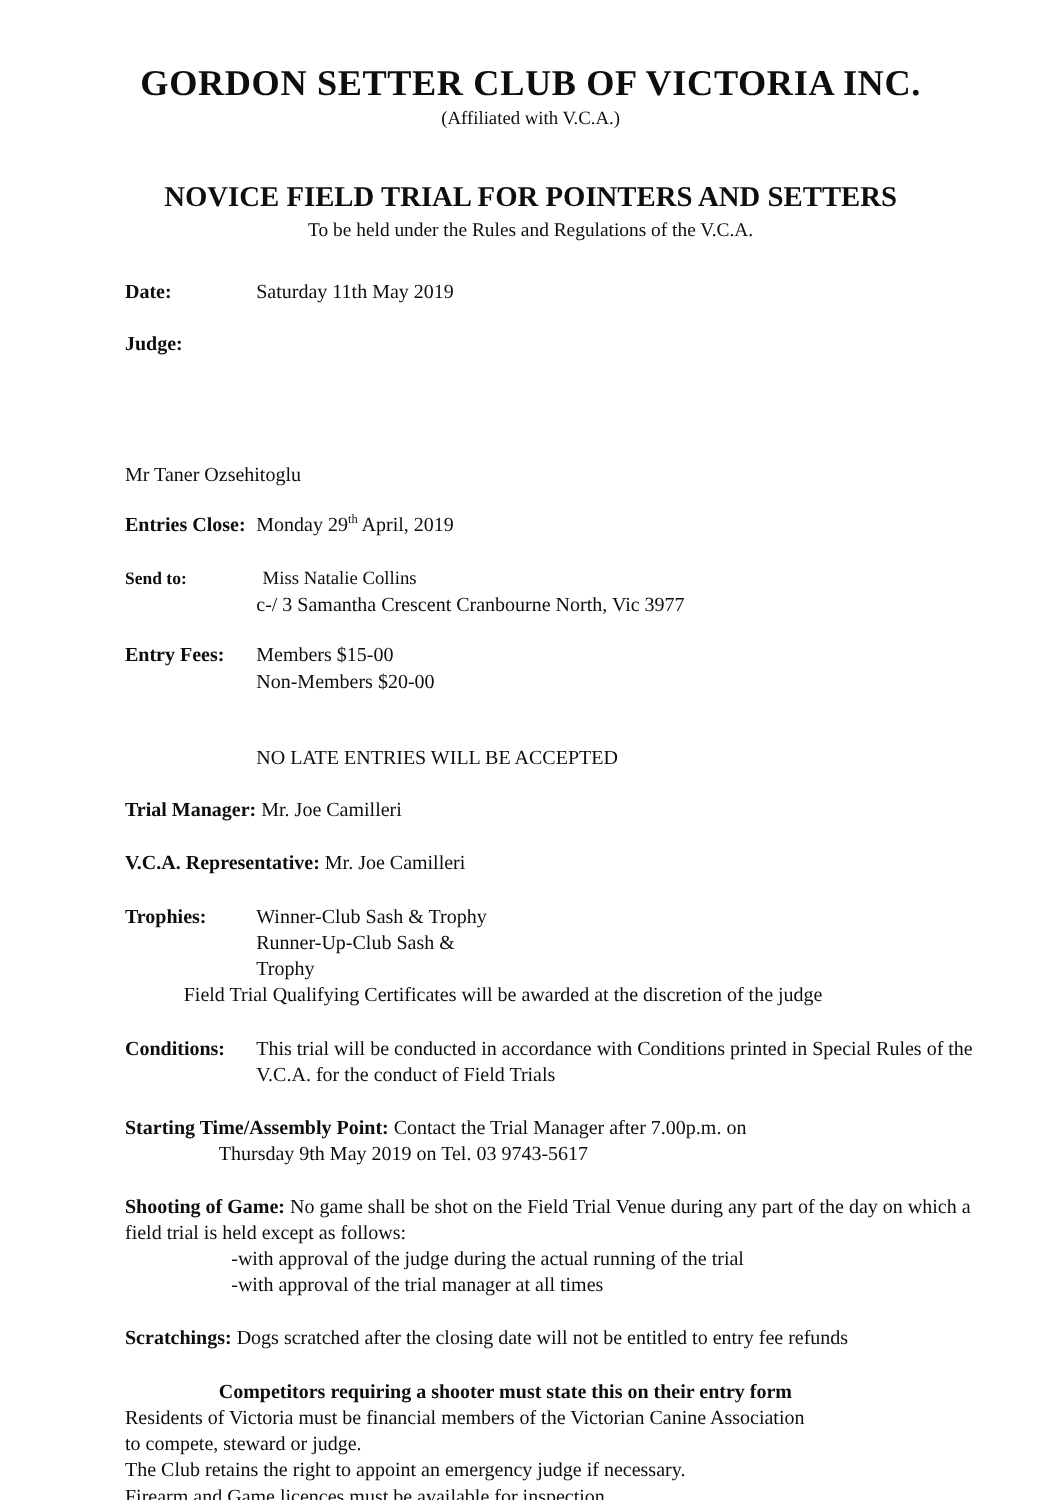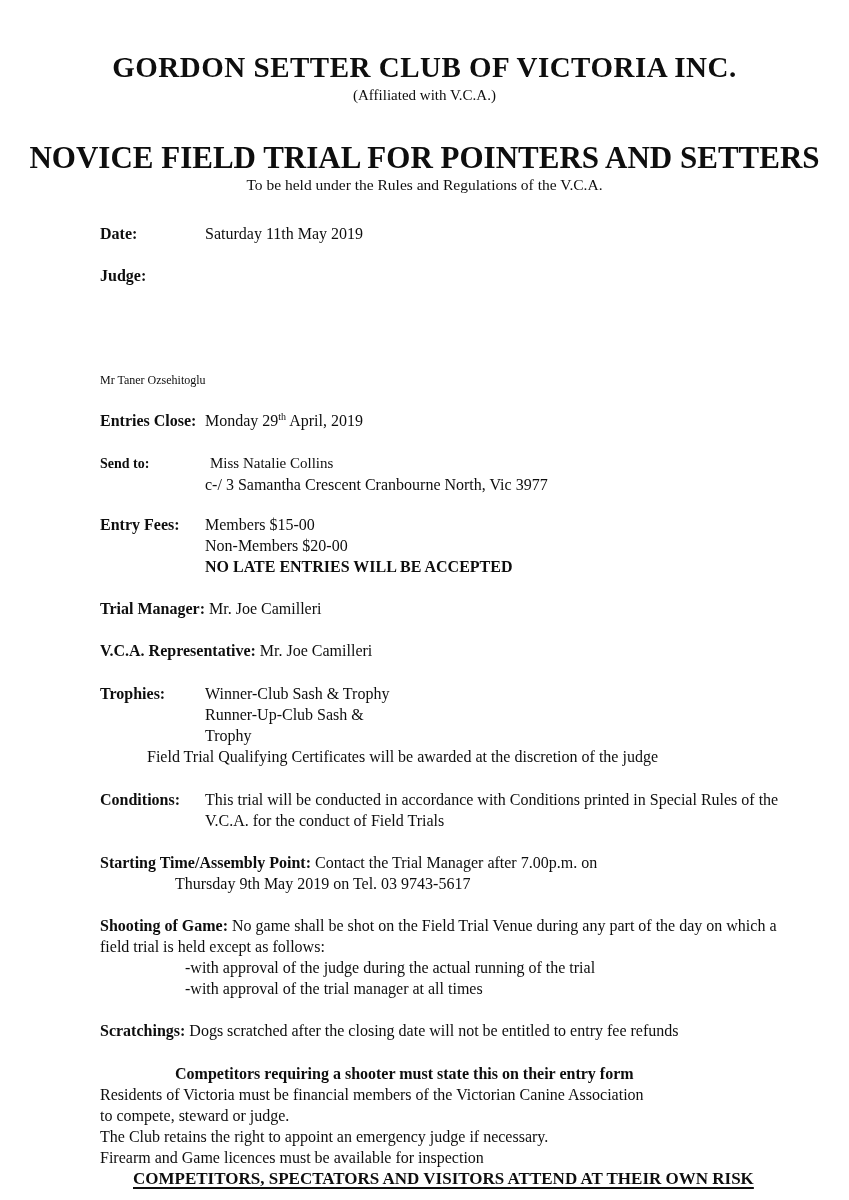--- a/index.html
+++ b/index.html
@@ -31,21 +31,21 @@
   }
   .affiliation {
     text-align: center;
     font-size: 15px;
     line-height: 19px;
     margin: 2px 0 0 0;
   }
   .event-title {
     text-align: center;
     font-weight: bold;
-    font-size: 31px;
+    font-size: 23px;
     line-height: 31px;
     margin: 37px 0 0 0;
   }
   .event-subtitle {
     text-align: center;
     font-size: 15.5px;
     line-height: 19px;
     margin: 2px 0 0 0;
   }
   
@@ -61,21 +61,21 @@
   }
   .lbl {
     font-weight: bold;
     flex: 0 0 105px;
   }
   .lbl-inline {
     font-weight: bold;
   }
   .val { }
   .stack { }
-  .bold { font-weight: bold; }
+  .bold { font-weight: normal; margin-top: 40px; }
   .sup {
     font-size: 10px;
     vertical-align: super;
     line-height: 0;
   }
   .mt-date      { margin-top: 29px; }
   .mt-std       { margin-top: 21px; flex-direction: column; }
   .mt-19        { margin-top: 19px; }
   .mt-22        { margin-top: 22px; }
   .small-label  { font-size: 14px; }
@@ -109,21 +109,21 @@
 
   <div class="content">
 
     <div class="row mt-date">
       <span class="lbl">Date:</span>
       <span class="val">Saturday 11th May 2019</span>
     </div>
 
     <div class="row mt-std">
       <span class="lbl">Judge:</span>
-      <span class="val" style="font-size:12px;">Mr Taner Ozsehitoglu</span>
+      <span class="val" style="font-size:16px;">Mr Taner Ozsehitoglu</span>
     </div>
 
     <div class="row mt-19">
       <span class="lbl">Entries Close:</span>
       <span class="val"><span>Monday 29</span><span class="sup">th</span><span> April, 2019</span></span>
     </div>
 
     <div class="row mt-22">
       <span class="lbl small-label">Send to:</span>
       <span class="stack">

